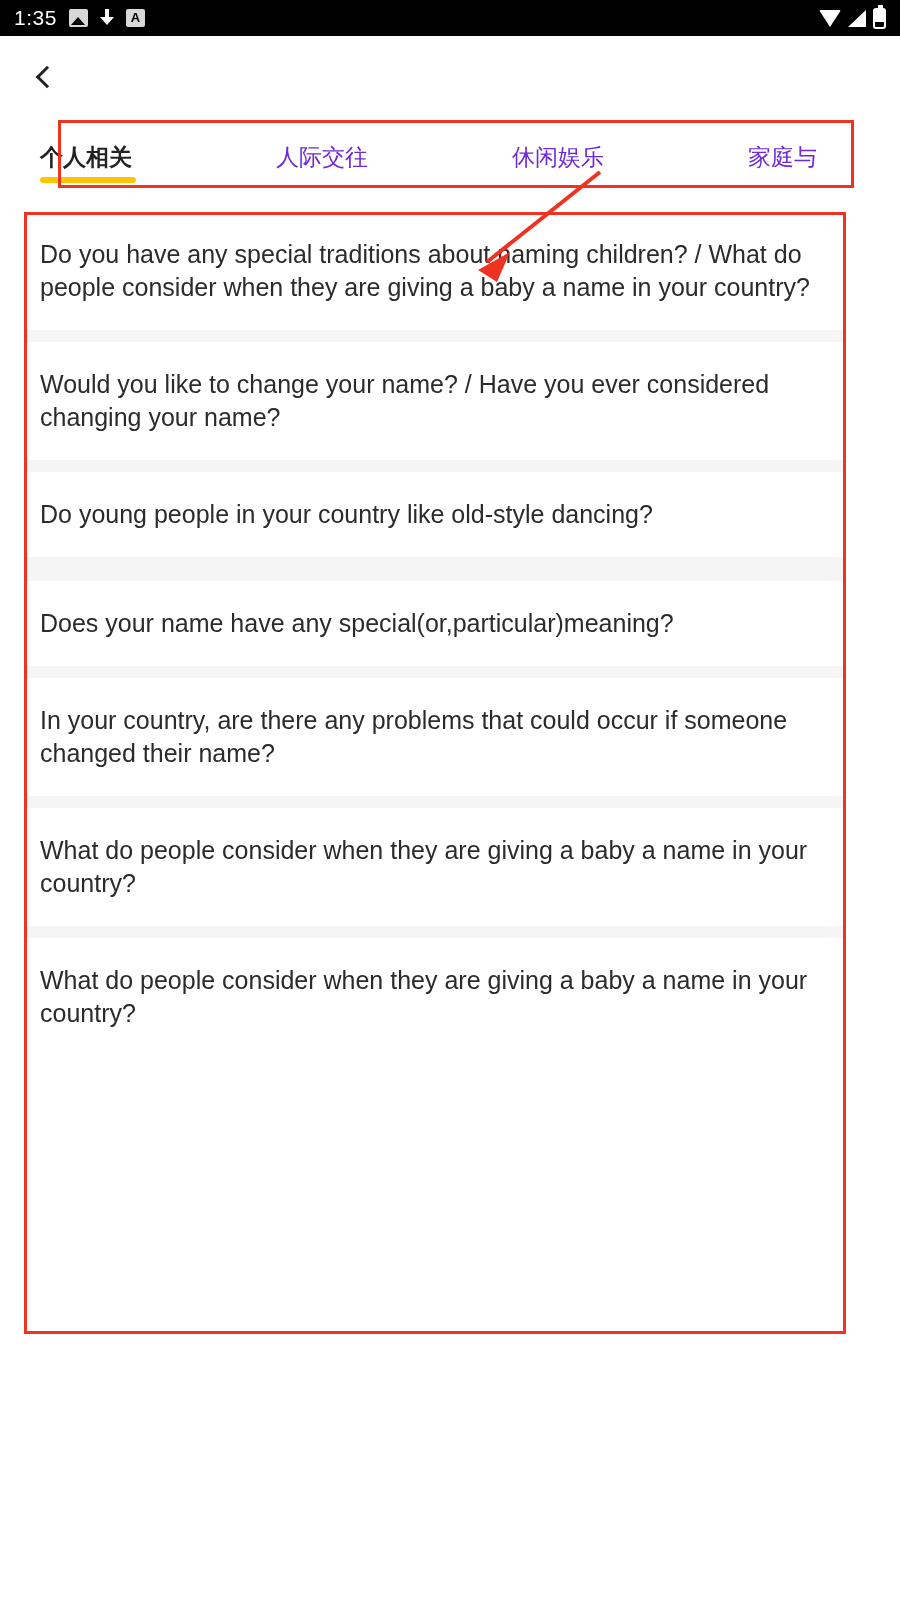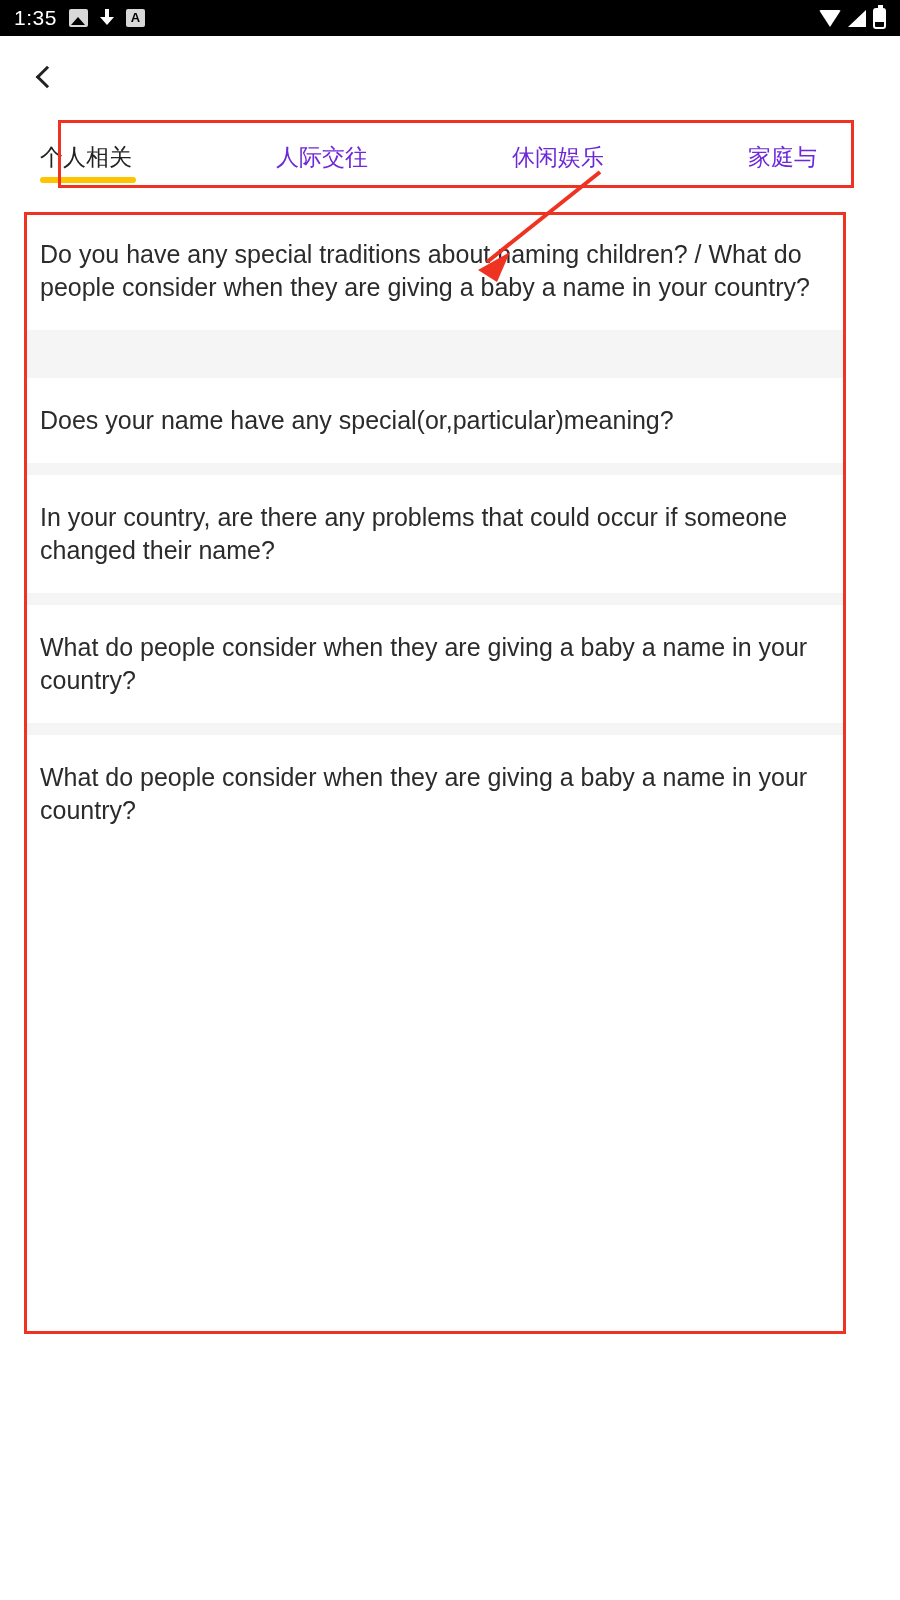--- a/index.html
+++ b/index.html
@@ -157,21 +157,21 @@
   .tab {
     font-size: 23px;
     color: #6d28d9;
     flex: 0 0 auto;
     width: 236px;
     text-align: left;
     position: relative;
   }
   .tab.active {
     color: #222222;
-    font-weight: 400;
+    font-weight: 700;
   }
   .tab .underline {
     display: none;
   }
   .tab.active .underline {
     display: block;
     position: absolute;
     left: 0;
     bottom: -10px;
     width: 96px;
@@ -287,21 +287,27 @@
     </div>
     <div class="tabs-outline"></div>
   </div>
 
   <div class="list-region">
     <div class="list">
       <div class="list-item">
         <span class="txt">Do you have any special traditions about naming children? / What do people consider when they are giving a baby a name in your country?</span>
       </div>
       <div class="divider"></div>
-      <div class="divider"></div>
+      <div class="list-item">
+        <span class="txt">Would you like to change your name? / Have you ever considered changing your name?</span>
+      </div>
+      <div class="divider"></div>
+      <div class="list-item">
+        <span class="txt">Do young people in your country like old-style dancing?</span>
+      </div>
       <div class="divider"></div>
       <div class="divider"></div>
       <div class="list-item">
         <span class="txt">Does your name have any special(or,particular)meaning?</span>
       </div>
       <div class="divider"></div>
       <div class="list-item">
         <span class="txt">In your country, are there any problems that could occur if someone changed their name?</span>
       </div>
       <div class="divider"></div>

